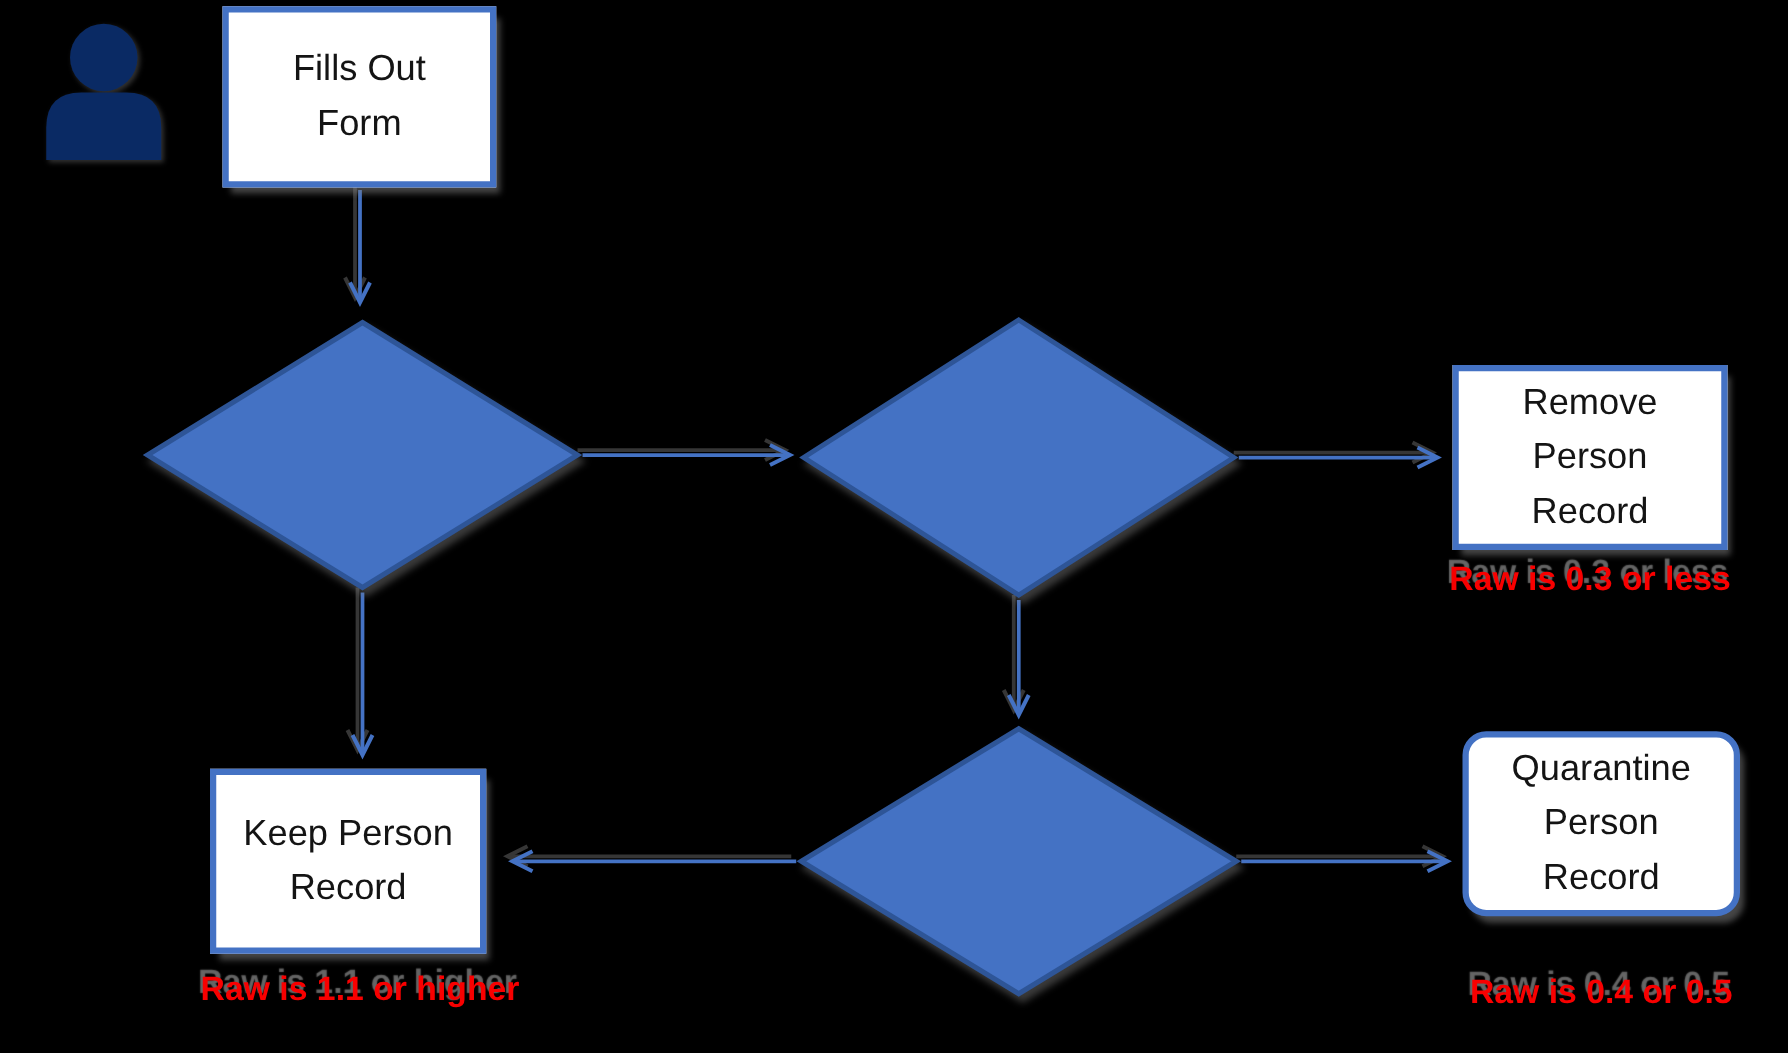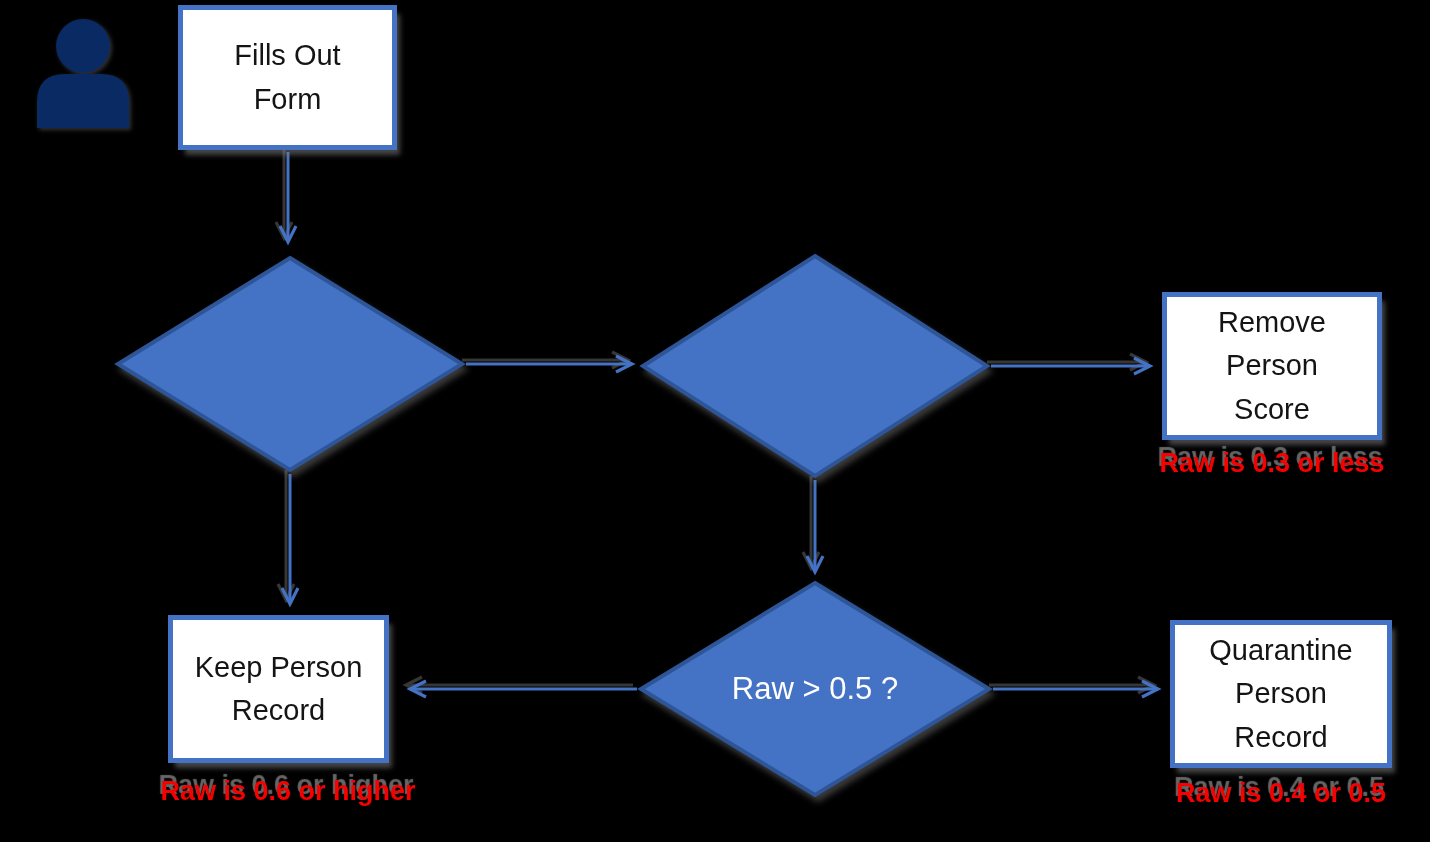--- a/index.html
+++ b/index.html
@@ -117,37 +117,36 @@
   </svg>
 
   <div class="process-box" style="left:178px; top:5px; width:219px; height:145px;">
     <div class="process-label">Fills Out
 Form</div>
   </div>
 
   <div class="process-box" style="left:1162px; top:292px; width:220px; height:148px;">
     <div class="process-label">Remove
 Person
-Score</div>
+Record</div>
   </div>
 
   <div class="process-box" style="left:168px; top:615px; width:221px; height:148px;">
     <div class="process-label">Keep Person
 Record</div>
   </div>
 
-  <div class="process-box" style="left:1170px; top:620px; width:222px; height:148px;">
+  <div class="process-box" style="left:1170px; top:585px; width:222px; height:148px;border-radius:19px;">
     <div class="process-label">Quarantine
 Person
 Record</div>
   </div>
 
 
 
-  <div class="diamond-label" style="left:665px; top:589px; width:300px; height:200px;">Raw &gt; 0.5 ?</div>
 
   <div class="annotation" style="left:1112px; top:448px;">Raw is 0.3 or less</div>
 
-  <div class="annotation" style="left:128px; top:776px;">Raw is 0.6 or higher</div>
+  <div class="annotation" style="left:128px; top:776px;">Raw is 1.1 or higher</div>
 
   <div class="annotation" style="left:1121px; top:778px;">Raw is 0.4 or 0.5</div>
 
 </div>
 
 </body></html>

